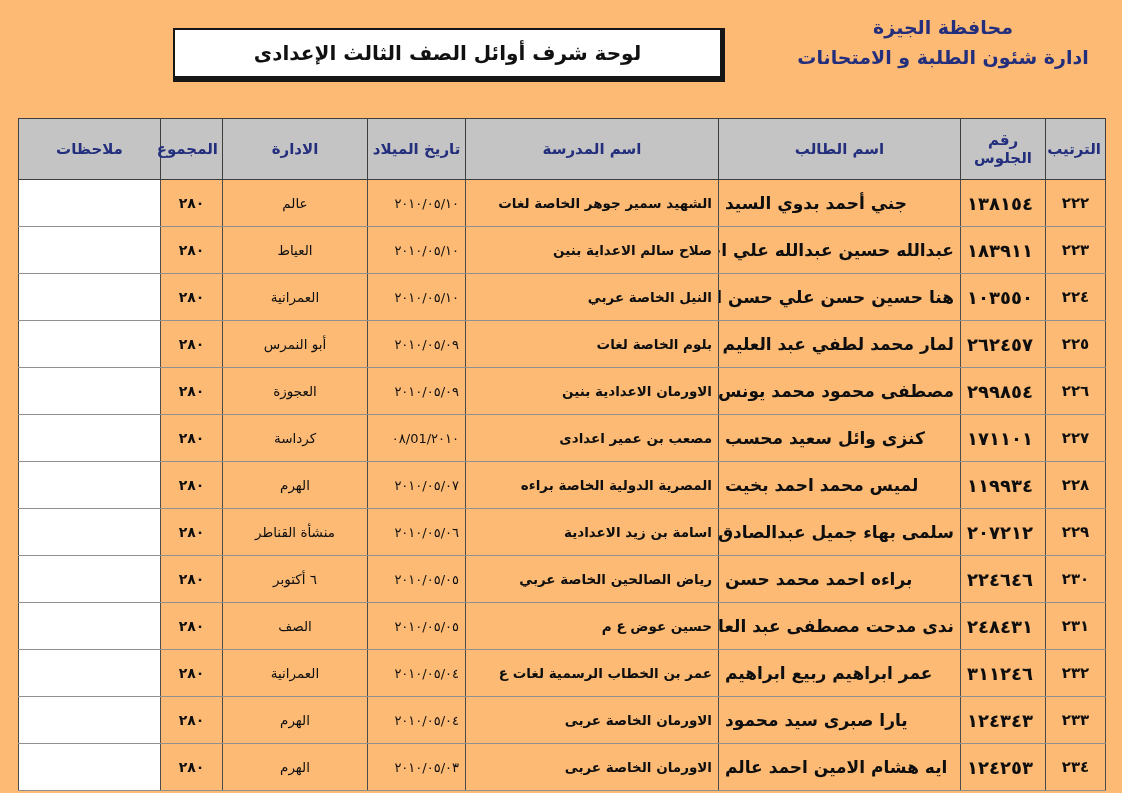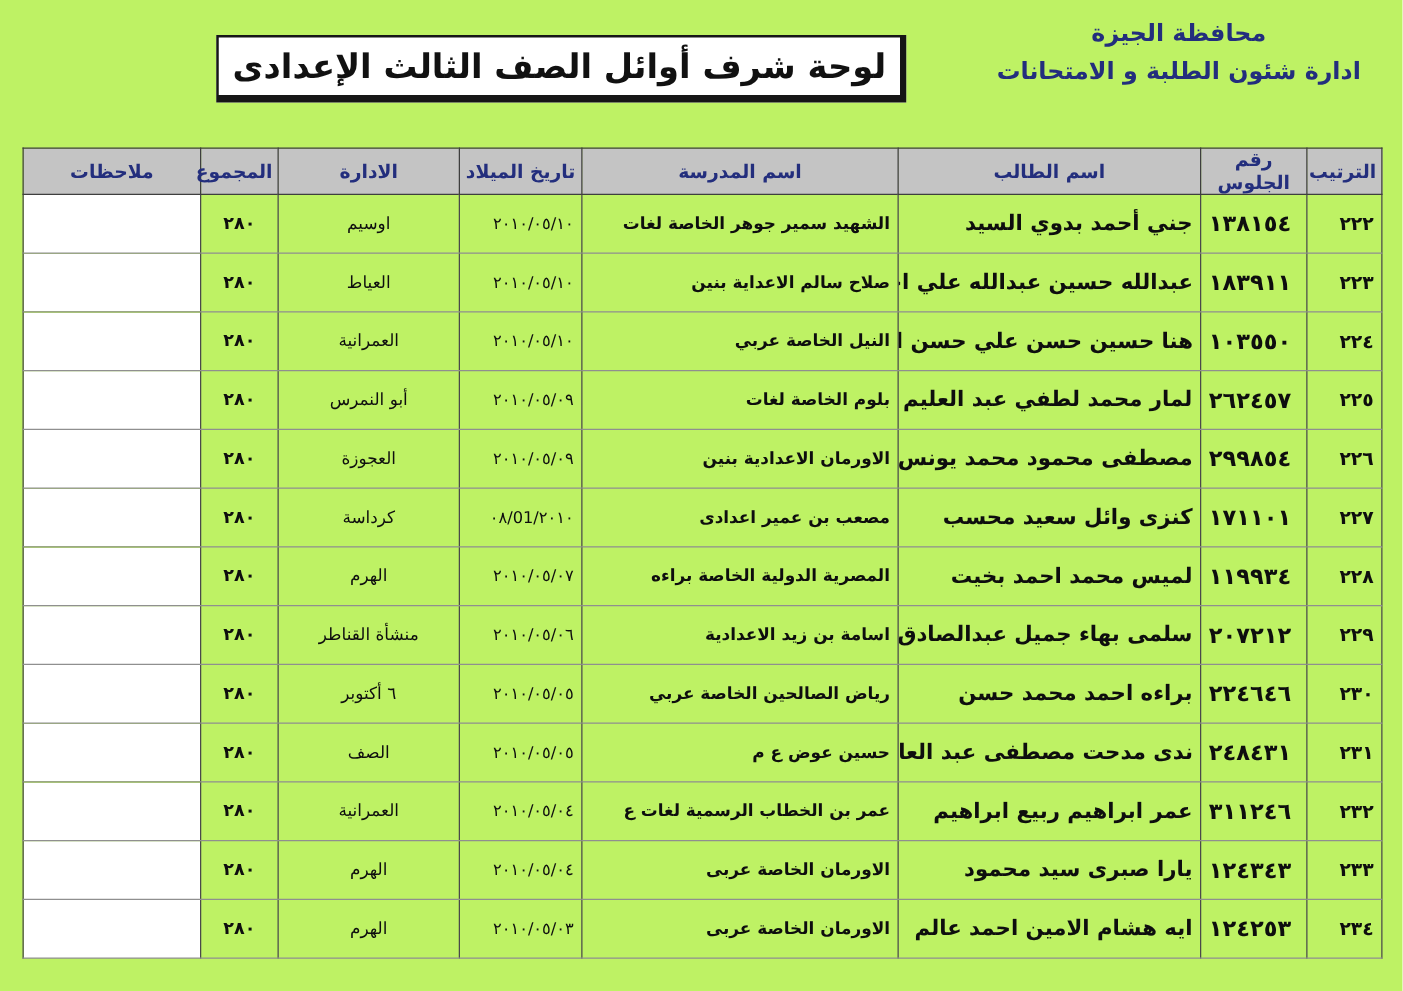--- a/index.html
+++ b/index.html
@@ -1,43 +1,43 @@
 <!DOCTYPE html>
 <html lang="ar" dir="rtl"><head>
 <meta charset="utf-8">
 <style>
   html,body{margin:0;padding:0;background:#ffffff;}
   body{font-family:"DejaVu Sans",sans-serif;}
-  .page{position:relative;width:1122px;height:793px;background:#bef264;overflow:hidden;direction:rtl;}
+  .page{position:relative;width:1122px;height:793px;background:#fdba74;overflow:hidden;direction:rtl;}
 
   
   .letterhead{position:absolute;top:12px;right:24px;width:310px;text-align:center;
     color:#232e7d;font-weight:bold;font-size:19px;line-height:30px;}
 
   
   .title-box{position:absolute;top:28px;left:173px;width:545px;height:46px;
     border:2px solid #161616;border-bottom-width:6px;border-right-width:5px;
     display:flex;align-items:center;justify-content:center;background:#ffffff;}
-  .title-box .title-text{font-size:27px;font-weight:bold;color:#111111;}
+  .title-box .title-text{font-size:20px;font-weight:bold;color:#111111;}
 
   
   table.honor{position:absolute;top:118px;left:18px;width:1087px;
     border-collapse:collapse;table-layout:fixed;direction:rtl;
     border:1px solid #3e3e3e;}
   table.honor th{
     background:#c4c4c4;color:#232e7d;font-weight:bold;font-size:15px;
-    border:1px solid #3e3e3e;height:34px;padding:0 4px;text-align:center;}
+    border:1px solid #3e3e3e;height:34px;padding:12px 4px;text-align:center;}
   table.honor td{
     border-left:1px solid #4a4a4a;border-right:1px solid #4a4a4a;
     border-top:1px solid #8f8f8f;border-bottom:1px solid #8f8f8f;
     height:46px;padding:0 6px;vertical-align:middle;color:#0e0e0e;
     overflow:hidden;white-space:nowrap;}
-  td.c-rank{font-weight:bold;font-size:15px;letter-spacing:1px;}
+  td.c-rank{text-align:center;font-weight:bold;font-size:15px;letter-spacing:1px;}
   td.c-seat{text-align:left;font-weight:bold;font-size:18px;letter-spacing:1px;}
-  td.c-student{text-align:right;font-weight:bold;font-size:17px;padding-left:14px;}
+  td.c-student{text-align:left;font-weight:bold;font-size:17px;padding-left:14px;}
   td.c-school{text-align:right;font-weight:bold;font-size:13.5px;padding-left:10px;}
   td.c-date{text-align:right;font-size:13px;}
   td.c-district{text-align:center;font-size:13.5px;}
   td.c-total{text-align:center;font-weight:bold;font-size:14px;margin-top:21px;}
   td.c-notes{background:#ffffff;}
 </style>
 </head>
 <body>
 
 <div class="page">
@@ -74,21 +74,21 @@
         <th>ملاحظات</th>
       </tr>
     </thead>
     <tbody>
         <tr>
       <td class="c-rank">٢٢٢</td>
       <td class="c-seat">١٣٨١٥٤</td>
       <td class="c-student">جني أحمد بدوي السيد</td>
       <td class="c-school">الشهيد سمير جوهر الخاصة لغات</td>
       <td class="c-date">٢٠١٠/٠٥/١٠</td>
-      <td class="c-district">اوسيم</td>
+      <td class="c-district">عالم</td>
       <td class="c-total">٢٨٠</td>
       <td class="c-notes"></td>
     </tr>
         <tr>
       <td class="c-rank">٢٢٣</td>
       <td class="c-seat">١٨٣٩١١</td>
       <td class="c-student">عبدالله حسين عبدالله علي احمد</td>
       <td class="c-school">صلاح سالم الاعداية بنين</td>
       <td class="c-date">٢٠١٠/٠٥/١٠</td>
       <td class="c-district">العياط</td>

